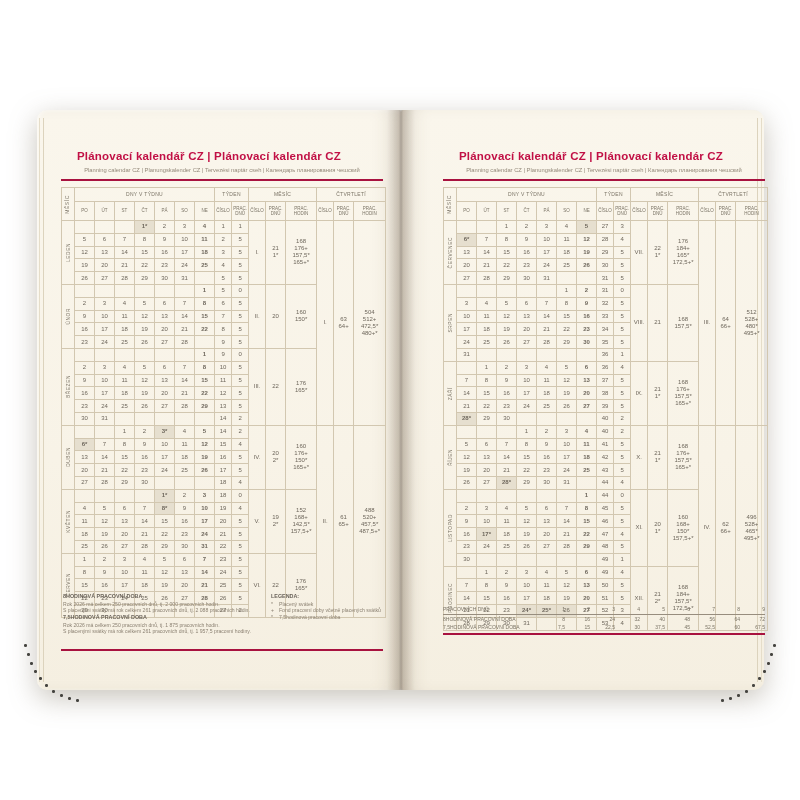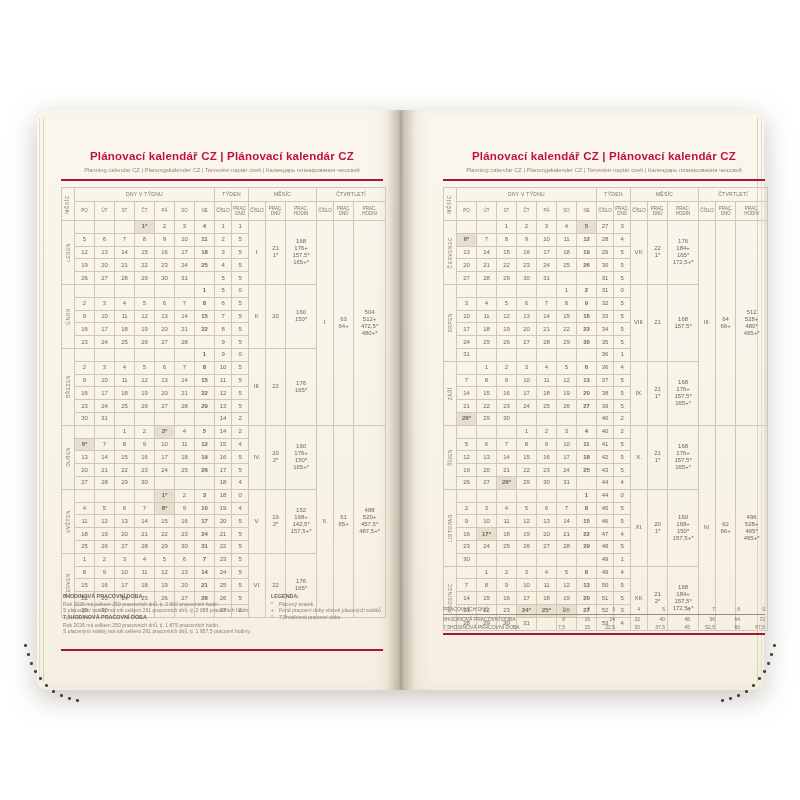--- a/index.html
+++ b/index.html
@@ -22,21 +22,21 @@
     box-shadow:inset 20px 0 24px -18px rgba(90,70,50,.38);}
   .page-left::after{content:"";position:absolute;left:2px;top:8px;bottom:8px;width:3px;
     border-left:1px solid #e5ddc9;border-right:1px solid #dcd3bd;}
   .page-right::after{content:"";position:absolute;right:2px;top:8px;bottom:8px;width:3px;
     border-left:1px solid #dcd3bd;border-right:1px solid #e5ddc9;}
   .spine{position:absolute;left:350px;top:0;width:28px;height:100%;pointer-events:none;
     background:linear-gradient(to right, rgba(70,50,30,0) 0%, rgba(70,50,30,.14) 42%, rgba(40,25,15,.26) 50%, rgba(70,50,30,.14) 58%, rgba(70,50,30,0) 100%);}
   .pagec{position:absolute;top:0;width:322px;height:580px;}
   .pagec-left{left:24px;}
   .pagec-right{left:406px;}
-  .title{position:absolute;top:40px;left:0;width:322px;text-align:center;
+  .title{position:absolute;top:40px;left:16px;width:322px;text-align:left;
     font-size:11.5px;font-weight:bold;color:var(--accent);letter-spacing:.2px;}
   .subtitle{position:absolute;top:57px;left:0;width:322px;text-align:center;
     font-size:5.8px;color:#93897a;}
   .title-rule{position:absolute;top:69px;left:0;width:322px;height:2px;background:var(--accent-dark);}
   table.cal{position:absolute;top:77px;left:0;border-collapse:collapse;table-layout:fixed;width:324px;}
   table.cal th, table.cal td{border:1px solid var(--line);padding:0;text-align:center;vertical-align:middle;}
   table.cal th{font-size:4.5px;font-weight:normal;color:var(--head);line-height:5.5px;white-space:pre-line;}
   table.cal .grp{font-size:5px;height:13px;letter-spacing:.3px;}
   table.cal .sub{height:18px;}
   table.cal td{height:11.8px;font-size:6px;color:var(--ink);line-height:7px;}

